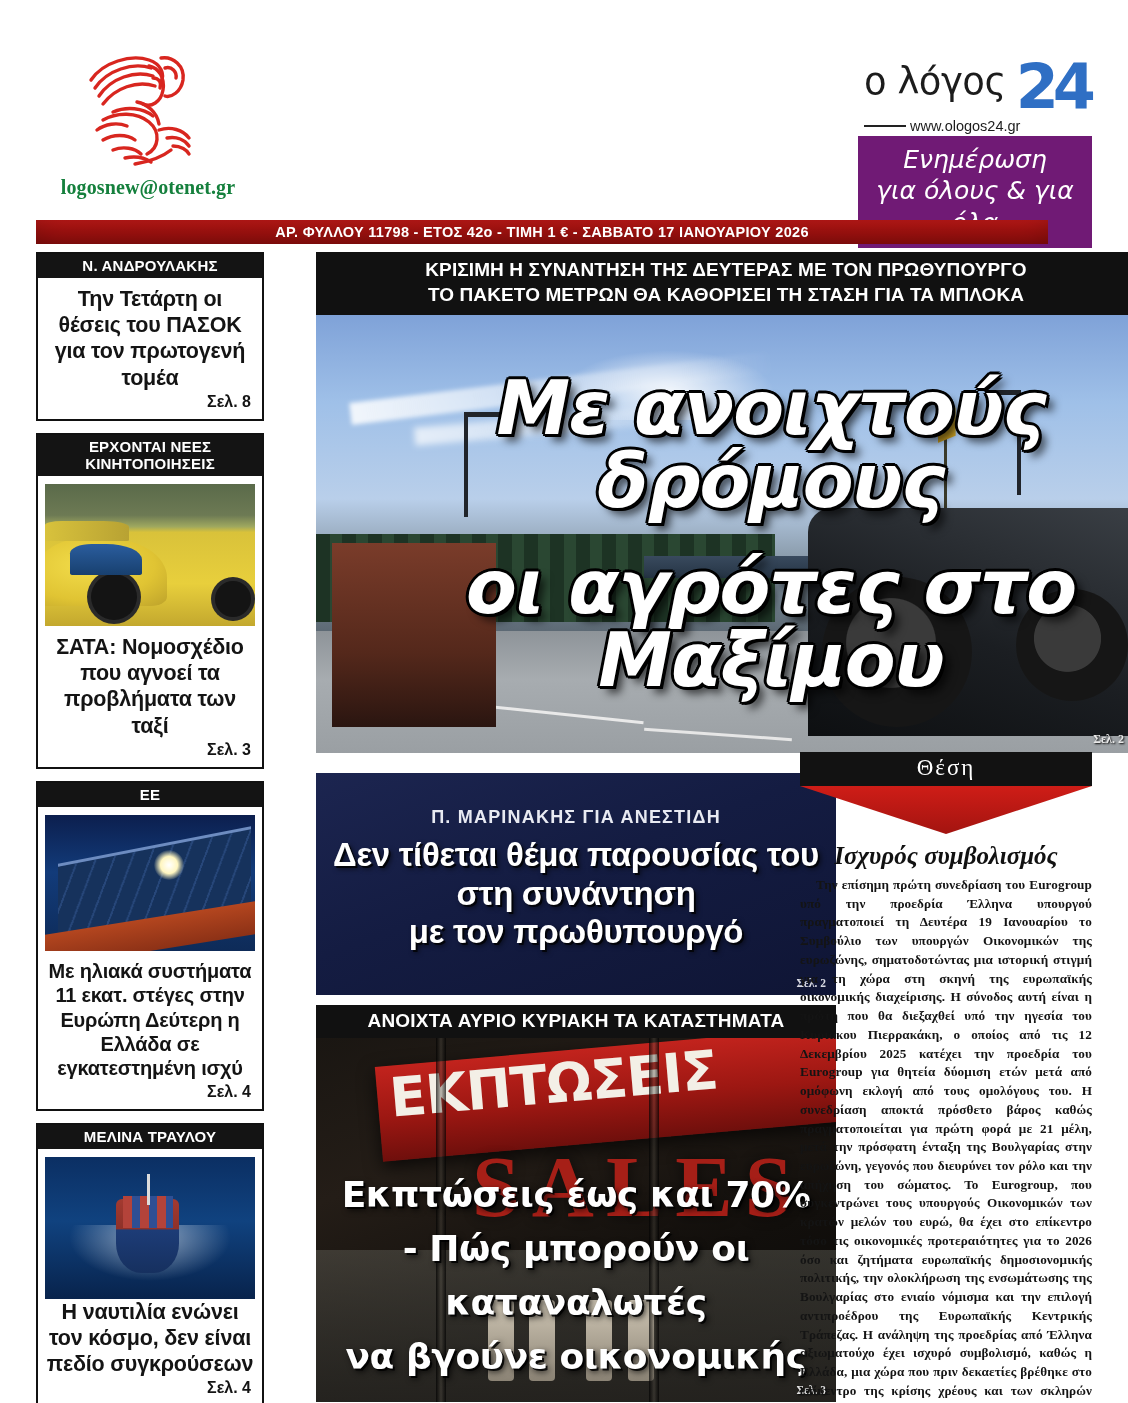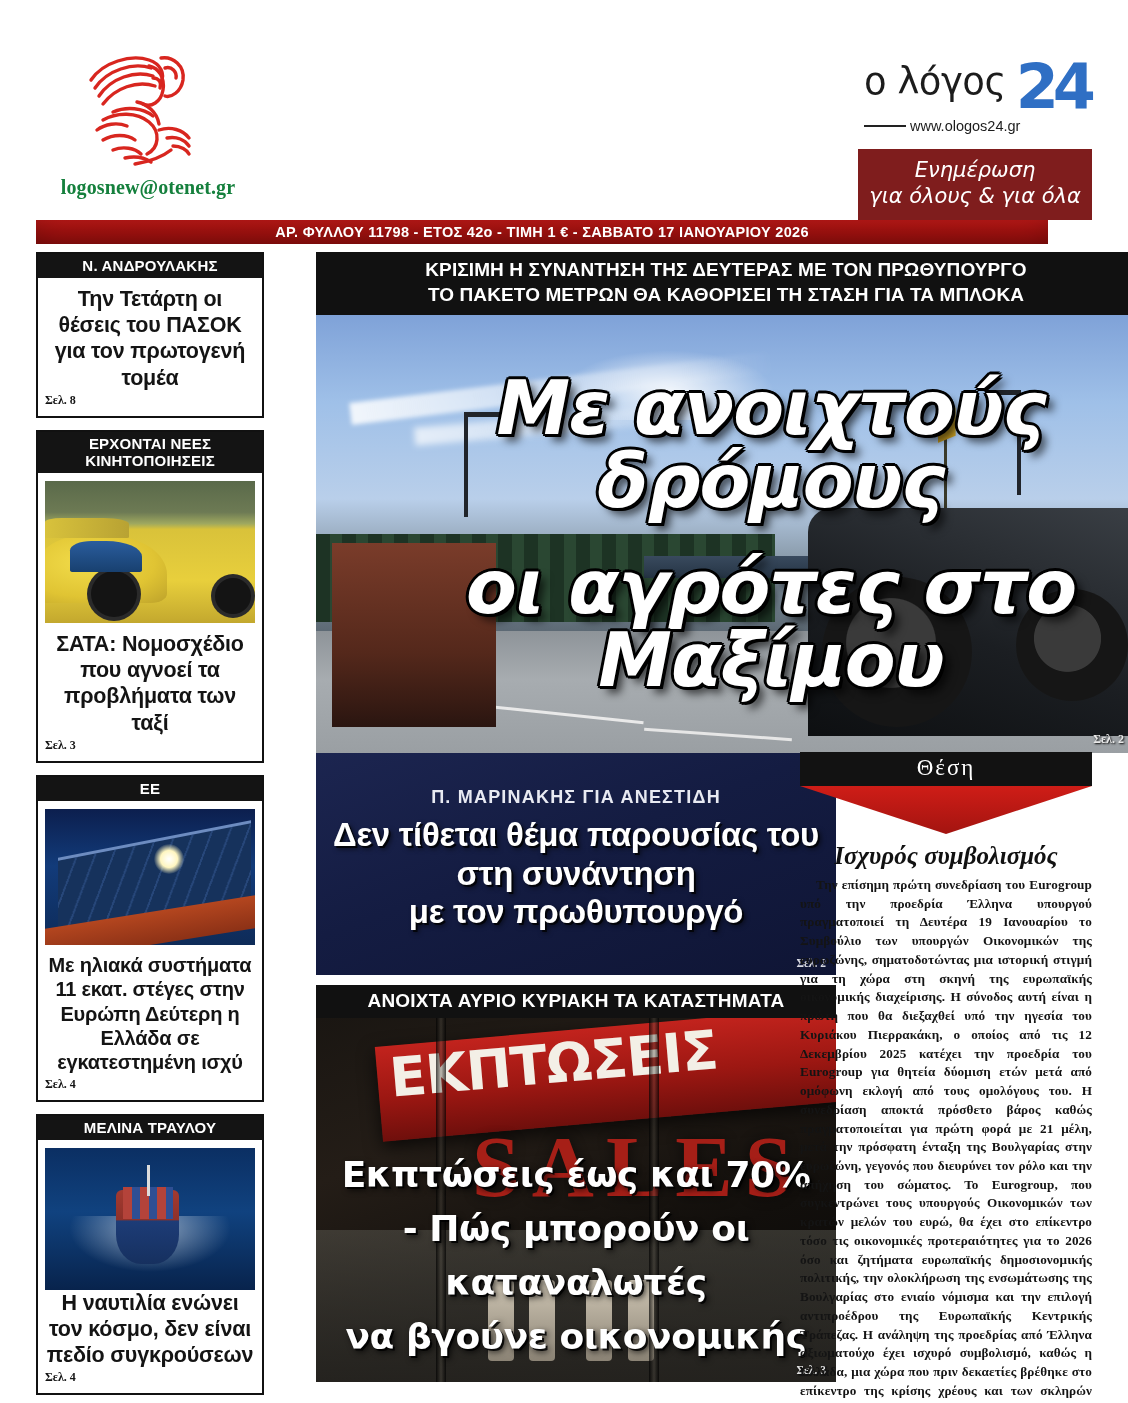--- a/index.html
+++ b/index.html
@@ -38,22 +38,22 @@
   }
   .brand-24 {
     position: absolute; right: 2px; top: -4px;
     font-size: 62px; font-weight: bold; color: #2f6fc4; letter-spacing: -6px;
     font-family: "DejaVu Sans", sans-serif;
   }
   .brand-url-row { position: absolute; left: 6px; bottom: -2px; display: flex; align-items: center; gap: 4px; }
   .brand-rule { width: 42px; height: 2px; background: #222; }
   .brand-url { font-size: 14.5px; color: #1c1c1c; font-weight: 500; }
   .brand-slogan {
-    margin-top: 17px; background: #7f1d1d; color: #fff; text-align: center;
-    padding: 8px 4px 10px; font-style: italic; font-size: 21px; line-height: 1.25;
+    margin-top: 4px; background: #701a75; color: #fff; text-align: center;
+    padding: 8px 4px 10px; font-style: italic; font-size: 25px; line-height: 1.25;
     font-family: "DejaVu Sans", sans-serif;
   }
 
   
   .ribbon {
     position: absolute; left: 36px; top: 220px; width: 1012px; height: 24px;
     background: linear-gradient(180deg,#c61a18 0%, #a81210 48%, #8d0d0c 100%);
     color: #fff; font-size: 14.5px; font-weight: bold; letter-spacing: .3px;
     display: flex; align-items: center; justify-content: center;
     box-shadow: inset 0 0 30px rgba(0,0,0,.25);
@@ -67,22 +67,22 @@
   .lbox { border: 2px solid #111; margin-bottom: 12px; background: #fff; }
   .lbox-head {
     background: #141414; color: #fff; text-align: center;
     font-size: 15px; font-weight: bold; padding: 3px 2px 4px; letter-spacing: .2px;
   }
   .lbox-body { padding: 8px 7px 4px; }
   .lbox-text {
     text-align: center; font-size: 21.5px; font-weight: bold; line-height: 1.22;
     color: #141414; letter-spacing: -.2px;
   }
-  .selref { text-align: left; font-size: 12px; font-weight: bold; color: #141414;
-            font-family: Liberation Serif, serif; padding: 2px 4px 4px 0; }
+  .selref { text-align: right; font-size: 16px; font-weight: bold; color: #141414;
+            font-family: Liberation Sans, sans-serif; padding: 2px 4px 4px 0; }
 
   
   .ph { width: 100%; display: block; position: relative; overflow: hidden; }
   .ph-taxi { height: 142px; background:
       linear-gradient(180deg,#5a6a4a 0%, #6d7a54 22%, #9fa85f 30%, #d9c23a 34%, #e8cf3c 70%, #c3a82e 100%); }
   .ph-taxi:before { content:""; position:absolute; left:-6%; top:38%; width:64%; height:48%;
       background: radial-gradient(ellipse at 40% 40%, #f2dc4a 0%, #e0c433 60%, #bda22b 100%);
       border-radius: 40% 46% 12% 12%/60% 58% 14% 14%; }
   .ph-taxi:after { content:""; position:absolute; left:12%; top:42%; width:34%; height:22%;
       background: linear-gradient(180deg,#2a5d9e,#18406f); border-radius: 30% 50% 6% 6%; }
@@ -167,21 +167,21 @@
       7px 7px 9px rgba(0,0,0,.65);
   }
   .headline .l2 { display:block; margin-top: 34px; }
   .lead-sel {
     position:absolute; right: 12px; bottom: 6px; color:#e8e8e8; font-size: 12px;
     font-weight:bold; font-family:"Liberation Serif",serif; text-shadow: 1px 1px 2px #000;
   }
 
   
   .bluebox {
-    position: relative; margin-top: 0; width: 520px; height: 222px;
+    position: relative; margin-top: 20px; width: 520px; height: 222px;
     background: linear-gradient(160deg,#1c2550 0%, #141c42 45%, #0f1535 100%);
     display:flex; flex-direction:column; align-items:center; justify-content:center; padding: 6px 12px 16px;
   }
   .bluebox-kicker {
     color:#e8eaf2; font-size: 18px; font-weight: bold; letter-spacing: 1.2px; margin-bottom: 8px;
   }
   .bluebox-title {
     color:#ffffff; font-size: 33px; font-weight: bold; line-height: 1.16; text-align:center;
     letter-spacing: -.3px;
     text-shadow: 2px 2px 0 rgba(0,0,0,.75), 3px 3px 5px rgba(0,0,0,.6);

